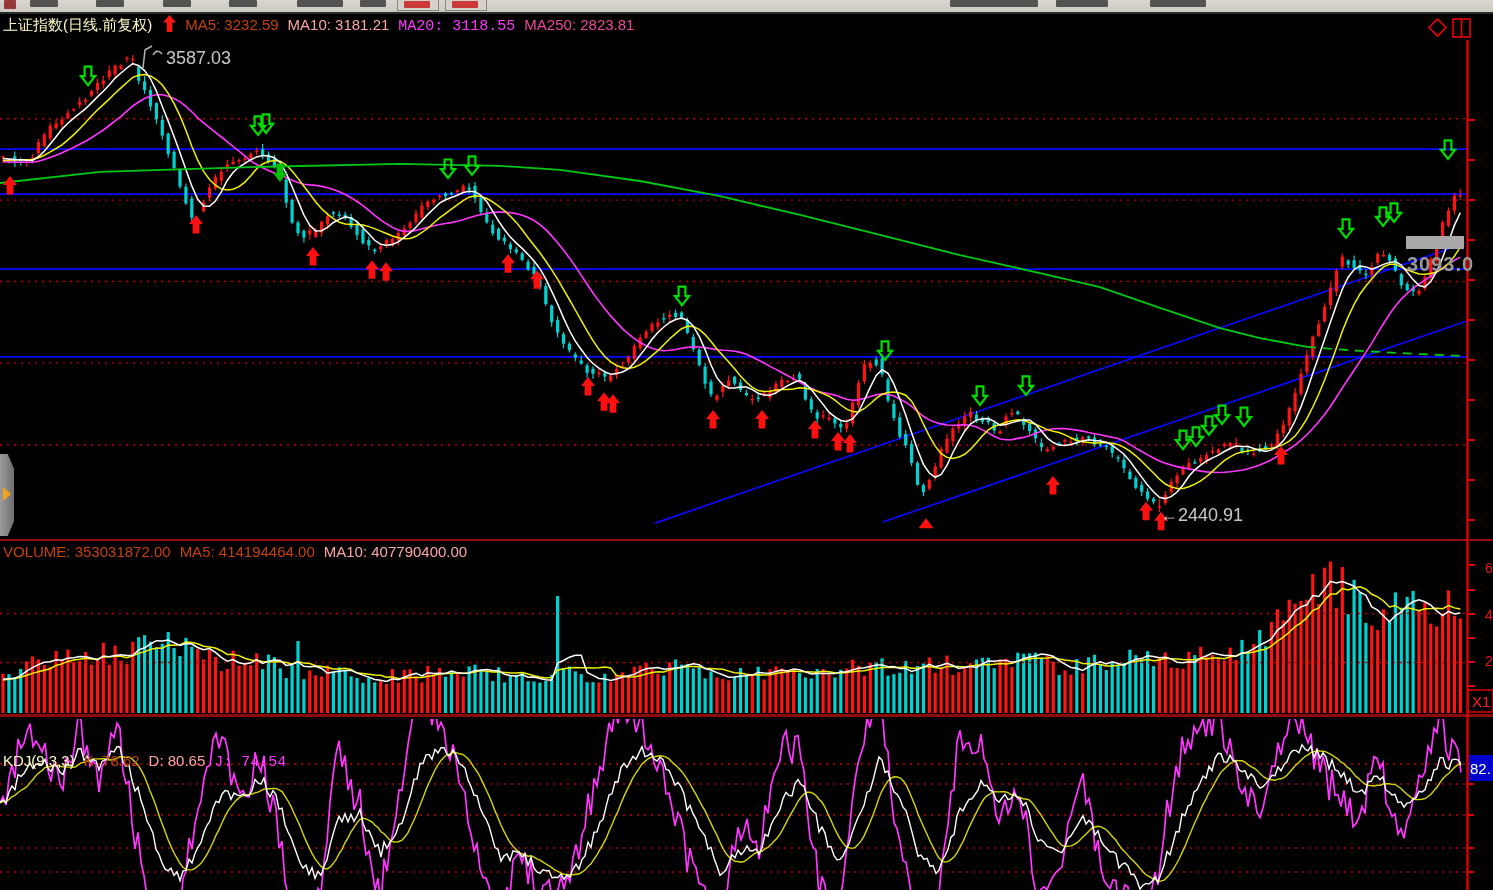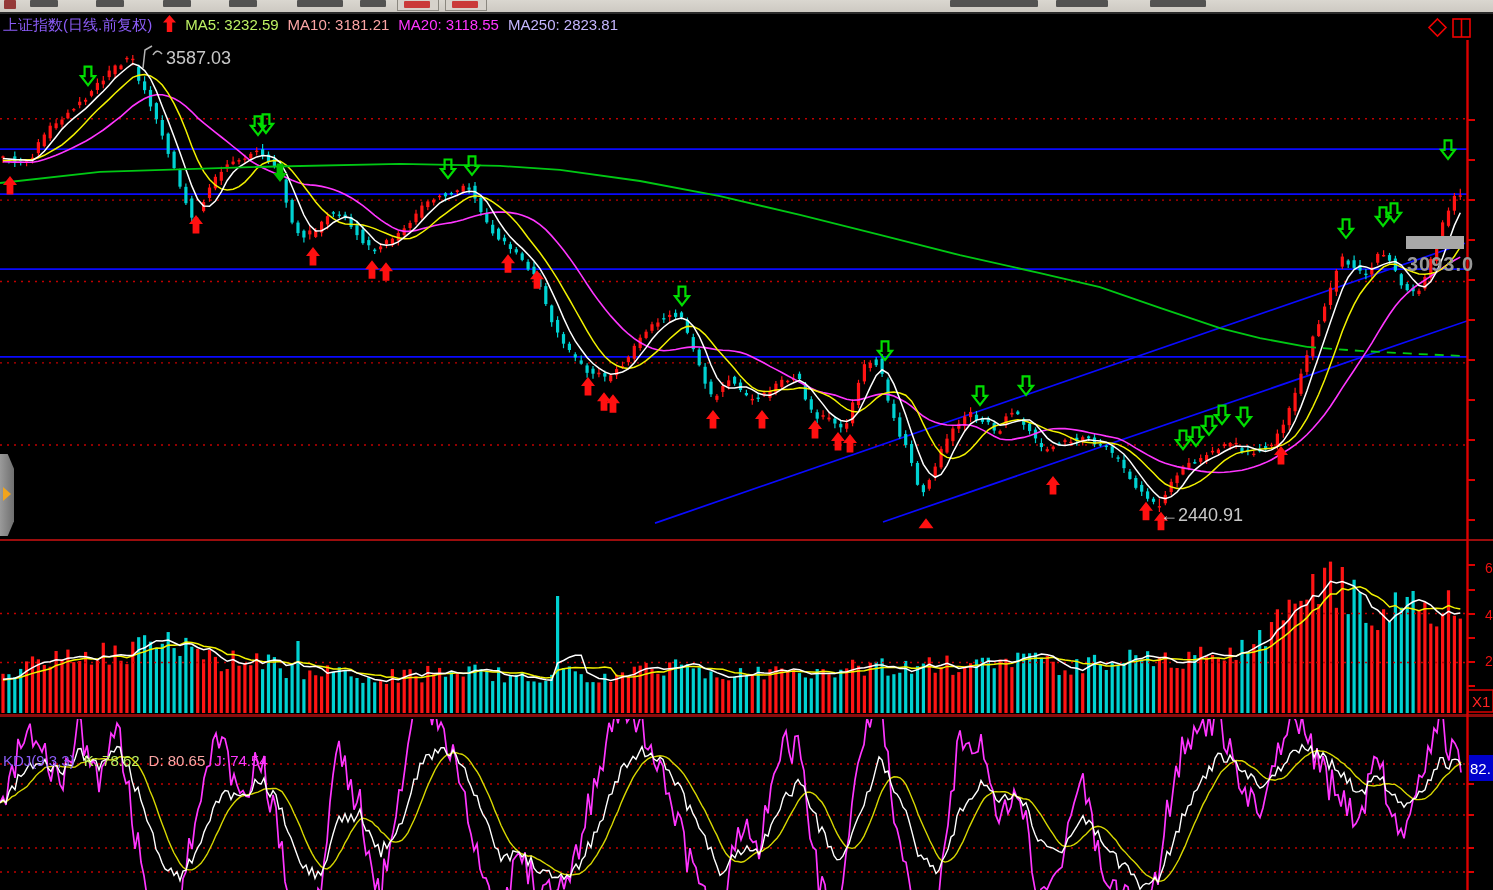--- a/index.html
+++ b/index.html
@@ -7,22 +7,22 @@
        font-family:"Liberation Sans","DejaVu Sans",sans-serif;}
   
   #menubar{position:absolute;left:0;top:0;width:1493px;height:12px;
            background:linear-gradient(#dad7d0,#cdc9c2);border-bottom:2px solid #2a2a2a;}
   .mi{position:absolute;top:0;height:7px;background:#3c3c3c;opacity:.85;border-radius:1px;}
   .mi.red{background:#c82020;}
   .mbtn{position:absolute;top:0;height:10px;border:1px solid #8a877f;border-top:none;background:#d6d2cb;}
   
   .hdr{position:absolute;left:3px;font-size:15px;letter-spacing:0;white-space:nowrap;z-index:5;}
   .hdr span{margin-right:9px;}
-  .c-white{color:#bef264;} .c-gray{color:#8b5cf6;margin-top:8px;} .c-yellow{color:#fca5a5;}
-  .c-magenta{color:#ff36ff;} .c-green{color:#c4b5fd;}
+  .c-white{color:#c2410c;} .c-gray{color:#fef9c3;margin-top:8px;} .c-yellow{color:#fca5a5;}
+  .c-magenta{color:#ff36ff;font-family:Liberation Mono, monospace;} .c-green{color:#ec4899;}
   #main-header{top:15px;} #vol-header{top:543px;} #kdj-header{top:752px;}
   .arrow-ico{display:inline-block;vertical-align:-2px;margin:0 4px 0 2px;}
   
   #panel-handle{position:absolute;left:0;top:454px;width:14px;height:82px;cursor:pointer;
       background:linear-gradient(90deg,#9a9a9a,#6f6f6f);
       clip-path:polygon(0 0,55% 0,100% 18%,100% 82%,55% 100%,0 100%);}
   #panel-handle .tri{position:absolute;left:3px;top:33px;width:0;height:0;
       border-left:8px solid #f2a41c;border-top:7px solid transparent;border-bottom:7px solid transparent;}
   svg text{font-family:"Liberation Sans","DejaVu Sans",sans-serif;}
 </style>
@@ -941,20 +941,23 @@
       <rect x="1453" y="19" width="17" height="18" fill="none" stroke="#ee0000" stroke-width="1.6"></rect>
       <line x1="1461.5" y1="19" x2="1461.5" y2="37" stroke="#ee0000" stroke-width="1.6"></line>
     </g>
   </svg>
 
   <div id="main-header" class="hdr">
     <span class="c-gray">上证指数(日线.前复权)</span><span class="arrow-ico"><svg width="13" height="17">
           <path d="M6.5,0 L13,7.5 L9.2,7.5 L9.2,17 L3.8,17 L3.8,7.5 L0,7.5 Z" fill="#ff1414"></path>
         </svg></span><span class="c-white">MA5: 3232.59</span><span class="c-yellow">MA10: 3181.21</span><span class="c-magenta">MA20: 3118.55</span><span class="c-green">MA250: 2823.81</span>
   </div>
+  <div id="vol-header" class="hdr">
+    <span class="c-white">VOLUME: 353031872.00</span><span class="c-white">MA5: 414194464.00</span><span class="c-yellow">MA10: 407790400.00</span>
+  </div>
   <div id="kdj-header" class="hdr">
     <span class="c-gray">KDJ(9,3,3)</span><span class="c-white">K: 78.62</span><span class="c-yellow">D: 80.65</span><span class="c-magenta">J: 74.54</span>
   </div>
 
   <div id="panel-handle">
     <div class="tri"></div>
   </div>
 </div>
 
 </body></html>

